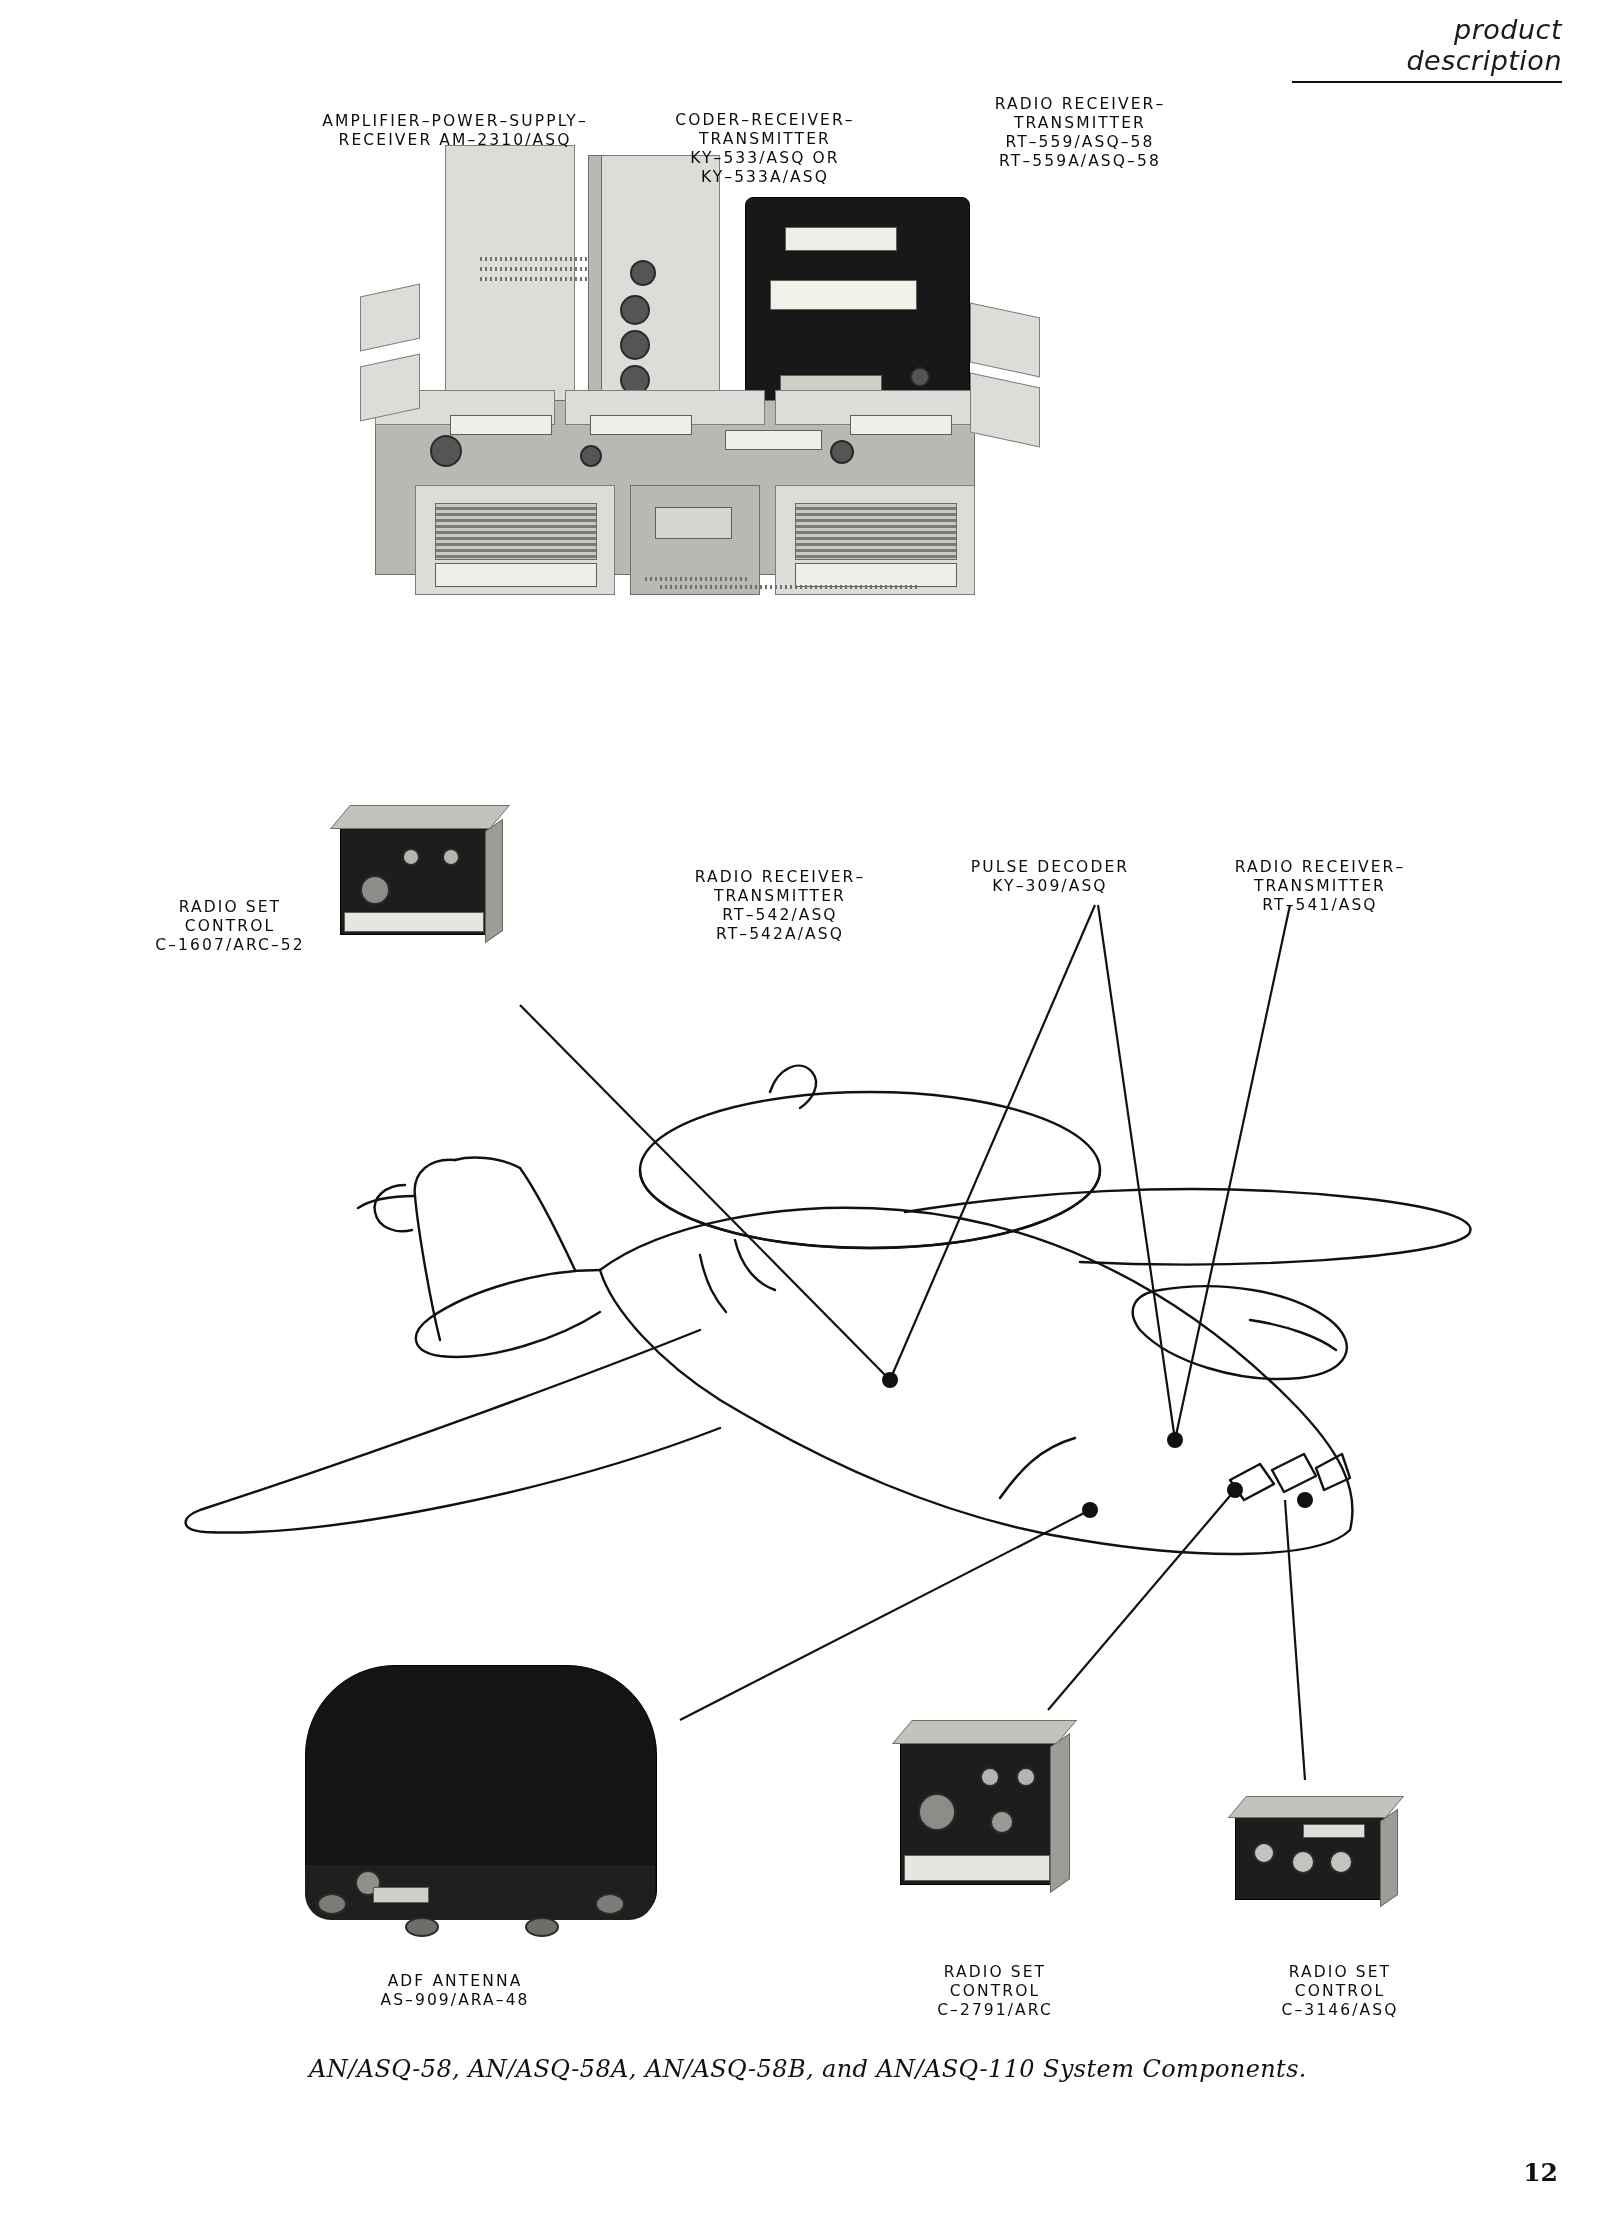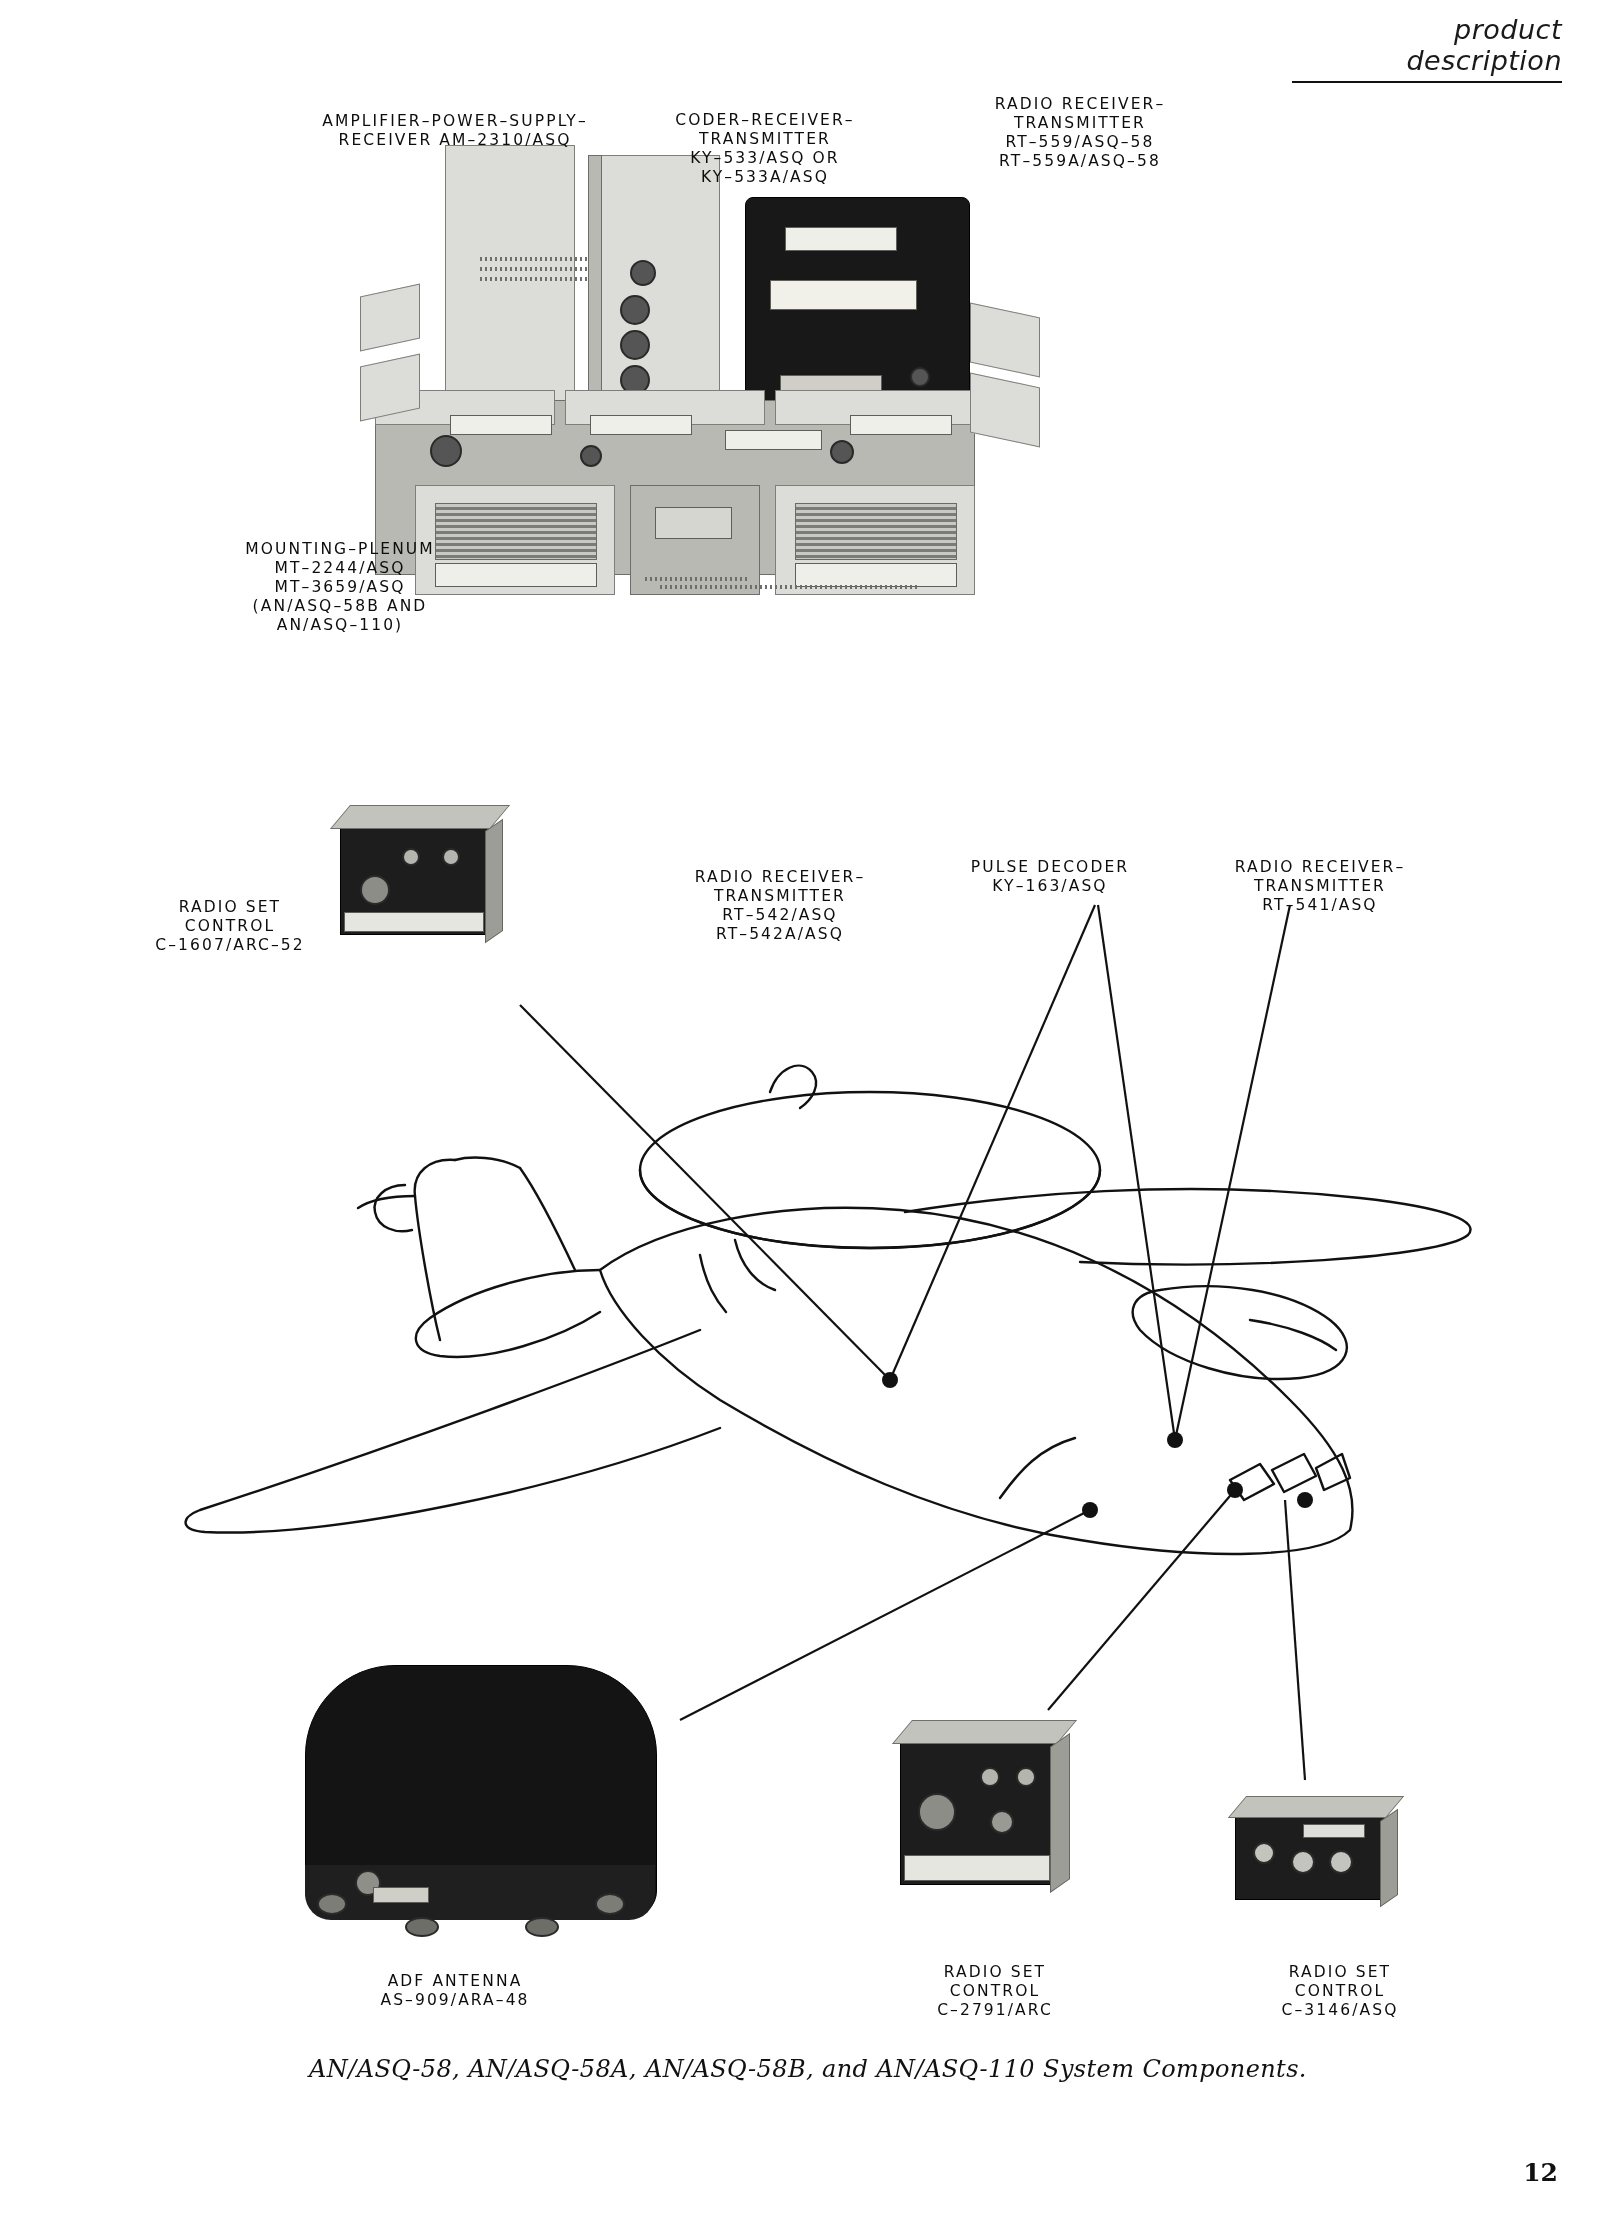--- a/index.html
+++ b/index.html
@@ -225,37 +225,32 @@
   <div class="label" style="left:625px; top:111px; width:280px;">CODER–RECEIVER–
 TRANSMITTER
 KY–533/ASQ OR
 KY–533A/ASQ</div>
 
   <div class="label" style="left:920px; top:95px; width:320px;">RADIO RECEIVER–
 TRANSMITTER
 RT–559/ASQ–58
 RT–559A/ASQ–58</div>
 
-  <div class="label" style="left:175px; top:540px; width:330px;">MOUNTING–PLENUM
-MT–2244/ASQ
-MT–3659/ASQ
-(AN/ASQ–58B AND
-AN/ASQ–110)</div>
 
   <div class="label" style="left:90px; top:898px; width:280px;">RADIO SET
 CONTROL
 C–1607/ARC–52</div>
 
   <div class="label" style="left:630px; top:868px; width:300px;">RADIO RECEIVER–
 TRANSMITTER
 RT–542/ASQ
 RT–542A/ASQ</div>
 
   <div class="label" style="left:920px; top:858px; width:260px;">PULSE DECODER
-KY–163/ASQ</div>
+KY–309/ASQ</div>
 
   <div class="label" style="left:1165px; top:858px; width:310px;">RADIO RECEIVER–
 TRANSMITTER
 RT–541/ASQ</div>
 
   <div class="label" style="left:305px; top:1972px; width:300px;">ADF ANTENNA
 AS–909/ARA–48</div>
 
   <div class="label" style="left:860px; top:1963px; width:270px;">RADIO SET
 CONTROL

